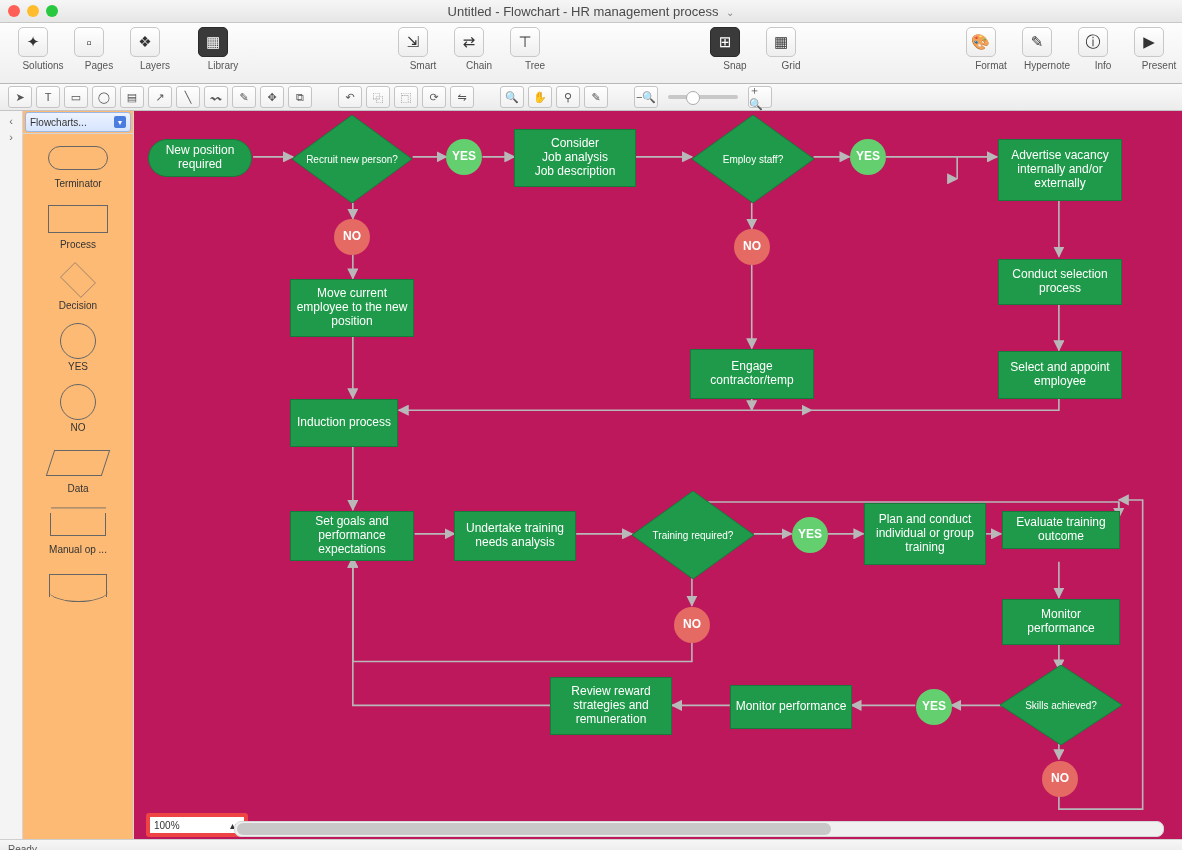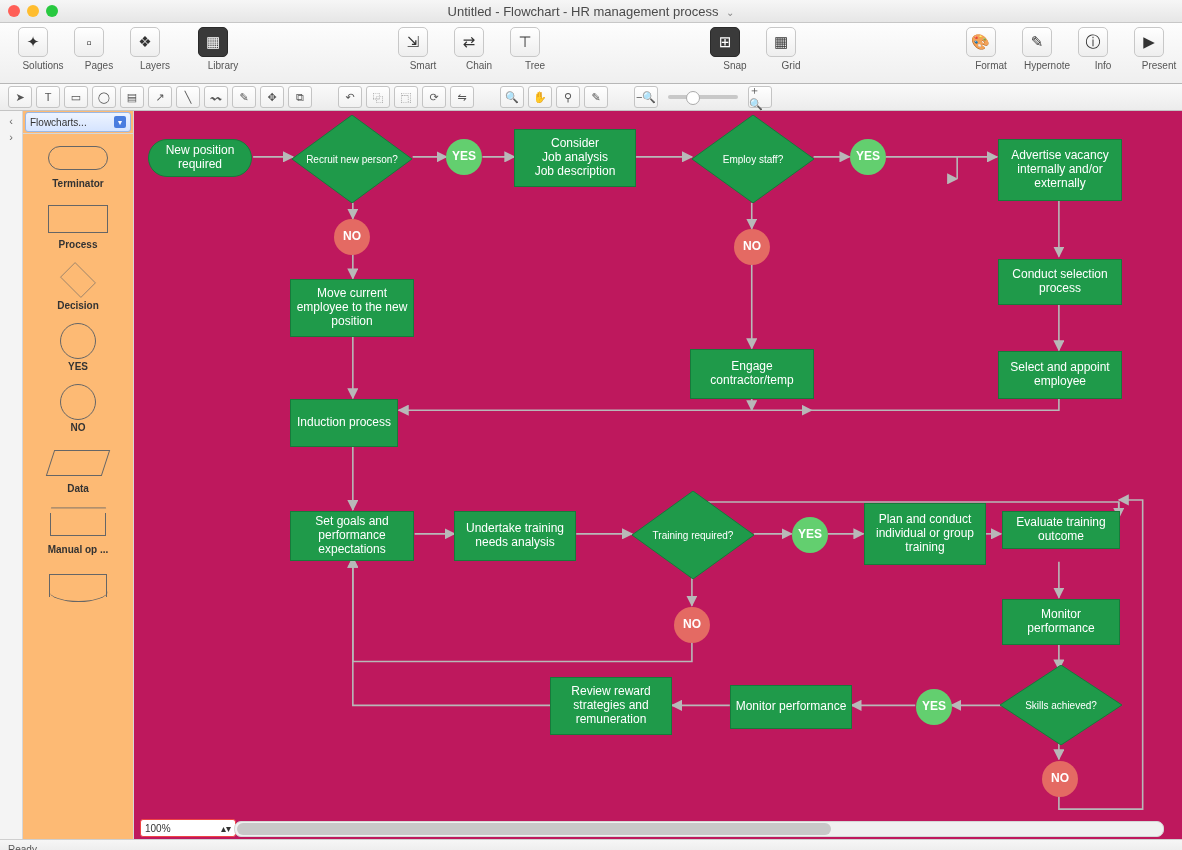--- a/index.html
+++ b/index.html
@@ -28,35 +28,35 @@
 .workspace{display:flex;height:calc(850px - 22px - 56px - 26px - 18px);background:#fff;}
 .side-nav{width:22px;background:#f4f4f4;border-right:1px solid #d6d6d6;display:flex;flex-direction:column;align-items:center;padding-top:4px;gap:4px;}
 .side-nav span{font-size:11px;color:#6a6a6a;cursor:pointer;}
 .lib-header{height:22px;display:flex;align-items:center;border-bottom:1px solid #d6d6d6;}
 .lib-select{flex:1;height:18px;margin:0 2px;border:1px solid #9ab8e6;border-radius:3px;background:linear-gradient(#eef4ff,#d5e4ff);font-size:10px;padding:0 4px;display:flex;align-items:center;justify-content:space-between;color:#333;}
 .lib-select .dd{width:12px;height:12px;background:#4a7ddf;border-radius:2px;color:#fff;font-size:8px;display:flex;align-items:center;justify-content:center;}
 .library{width:110px;background:#fdba74;border-right:1px solid #d6d6d6;display:flex;flex-direction:column;}
 .lib-body{flex:1;overflow:hidden;padding:8px 0;}
 .shape-item{display:flex;flex-direction:column;align-items:center;margin-bottom:14px;}
 .shape-prev{width:62px;height:32px;display:flex;align-items:center;justify-content:center;}
-.shape-lbl{font-size:10px;color:#333;margin-top:4px;font-weight:bold;}
+.shape-lbl{font-size:10px;color:#333;margin-top:4px;}
 
 .sp-term{width:58px;height:22px;border:1.5px solid #666;border-radius:12px;}
 .sp-proc{width:58px;height:26px;border:1.5px solid #666;}
 .sp-dec{width:40px;height:40px;border:1.5px solid #666;transform:rotate(45deg) scale(.7,.5);}
 .sp-circ{width:34px;height:34px;border:1.5px solid #666;border-radius:50%;}
 .sp-data{width:54px;height:24px;border:1.5px solid #666;transform:skewX(-18deg);}
 .sp-manual{width:54px;height:22px;border:1.5px solid #666;border-top:none;position:relative;}
 .sp-manual::before{content:"";position:absolute;top:-6px;left:-1.5px;right:-1.5px;height:10px;border-top:1.5px solid #666;transform:perspective(40px) rotateX(18deg);}
 .sp-doc{width:56px;height:22px;border:1.5px solid #666;border-bottom:none;position:relative;}
 .sp-doc::after{content:"";position:absolute;left:-1.5px;right:-1.5px;bottom:-5px;height:10px;border-bottom:1.5px solid #666;border-radius:0 0 50% 50%/0 0 100% 100%;}
 
 .canvas-wrap{flex:1;display:flex;flex-direction:column;position:relative;background:#be185d;}
 .canvas{flex:1;position:relative;overflow:hidden;}
-.zoom-box{position:absolute;left:6px;bottom:2px;width:86px;height:16px;border:1px solid #ef4444;border-radius:3px;background:#fff;font-size:10px;display:flex;align-items:center;padding:0 4px;justify-content:space-between;}
+.zoom-box{position:absolute;left:12px;bottom:2px;width:86px;height:16px;border:4px solid #ef4444;border-radius:3px;background:#fff;font-size:10px;display:flex;align-items:center;padding:0 4px;justify-content:space-between;}
 .hscroll{position:absolute;left:100px;right:18px;bottom:2px;height:14px;background:#f0f0f0;border:1px solid #d6d6d6;border-radius:7px;}
 .hscroll .thumb{position:absolute;left:2px;top:1px;bottom:1px;width:64%;background:#c8c8c8;border-radius:6px;}
 
 .status{height:18px;background:linear-gradient(#f6f6f6,#e8e8e8);border-top:1px solid #cfcfcf;font-size:10px;color:#555;padding:0 8px;display:flex;align-items:center;}
 
 .node{position:absolute;display:flex;align-items:center;justify-content:center;text-align:center;color:#fff;font-size:12px;line-height:1.15;padding:4px;box-sizing:border-box;}
 .proc{background:#1f9a4a;border:1px solid #177a3a;}
 .term{background:#1f9a4a;border:1px solid #177a3a;border-radius:999px;}
 .dec-wrap{position:absolute;}
 .dec{position:absolute;inset:0;display:flex;align-items:center;justify-content:center;}

